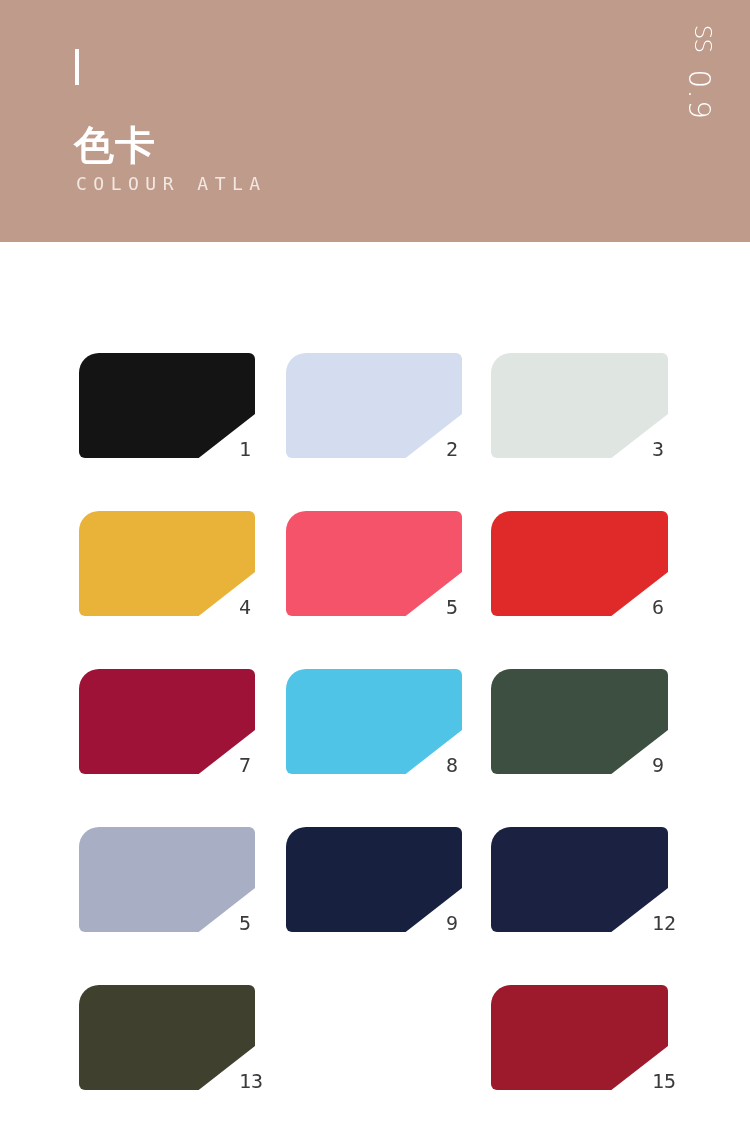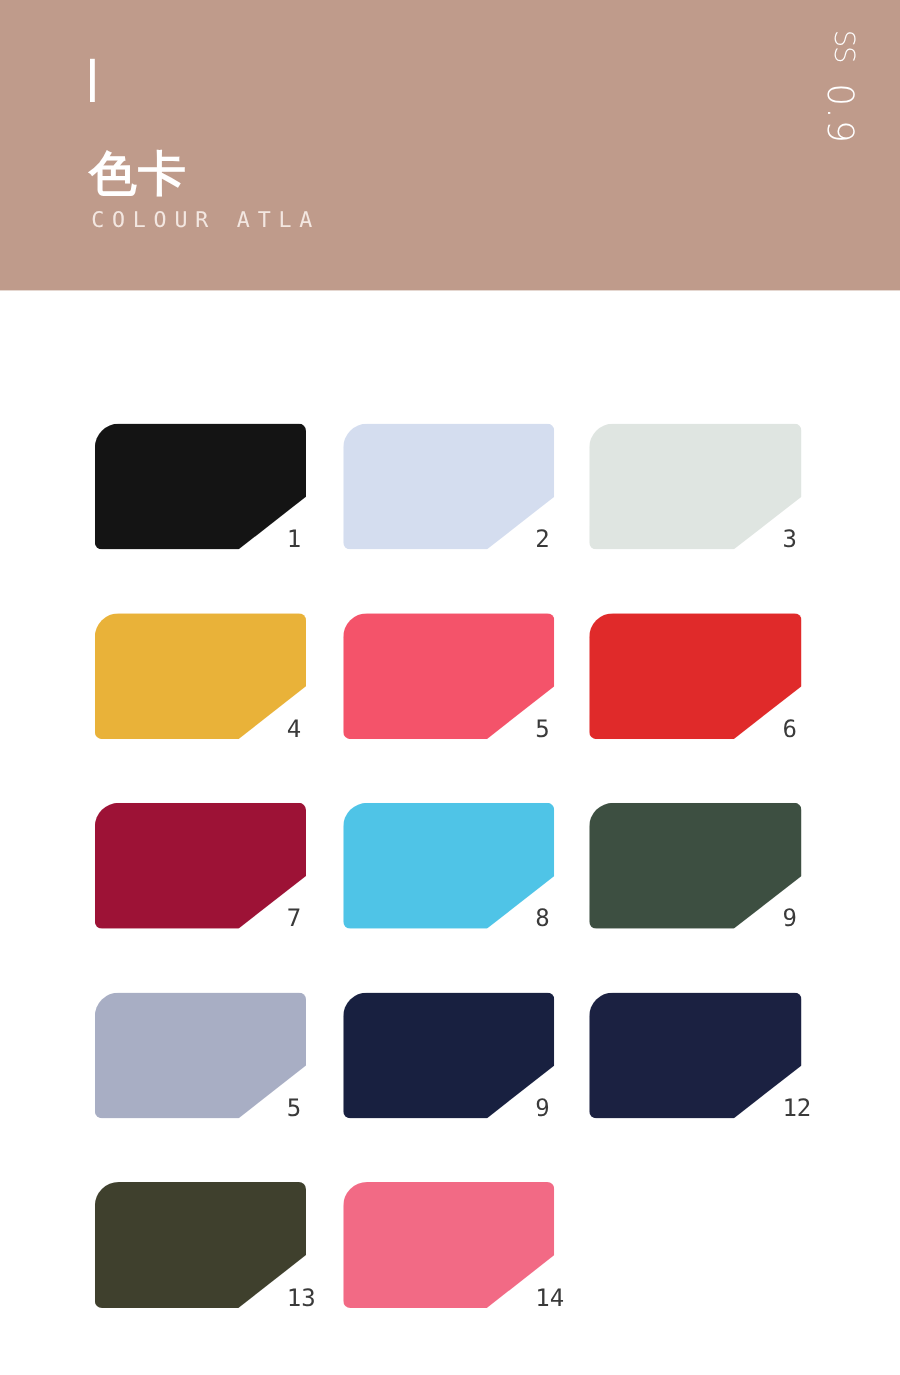--- a/index.html
+++ b/index.html
@@ -237,19 +237,19 @@
       <div class="swatch-chip" style="background-color: rgb(27, 33, 65);"></div>
       <div class="swatch-number">12</div>
     </div>
   </div>
 
   <div class="swatch-row r4">
     <div class="swatch-cell c0">
       <div class="swatch-chip" style="background-color: rgb(63, 64, 45);"></div>
       <div class="swatch-number">13</div>
     </div>
-    <div class="swatch-cell c1">
-      <div class="swatch-chip" style="background-color: rgb(242, 106, 133);"></div>
-      <div class="swatch-number">14</div>
+    <div class="swatch-cell c2">
+      <div class="swatch-chip" style="background-color: rgb(156, 26, 44);"></div>
+      <div class="swatch-number">15</div>
     </div>
   </div>
 
 </div>
 
 </body></html>

